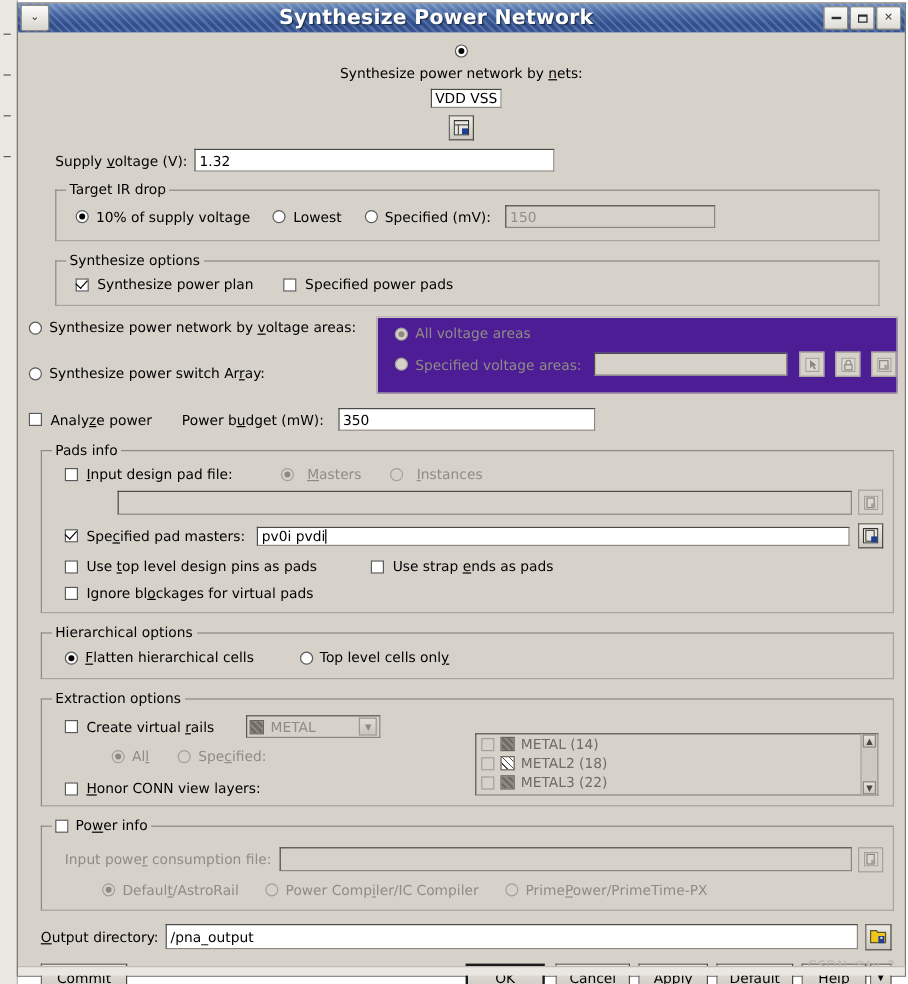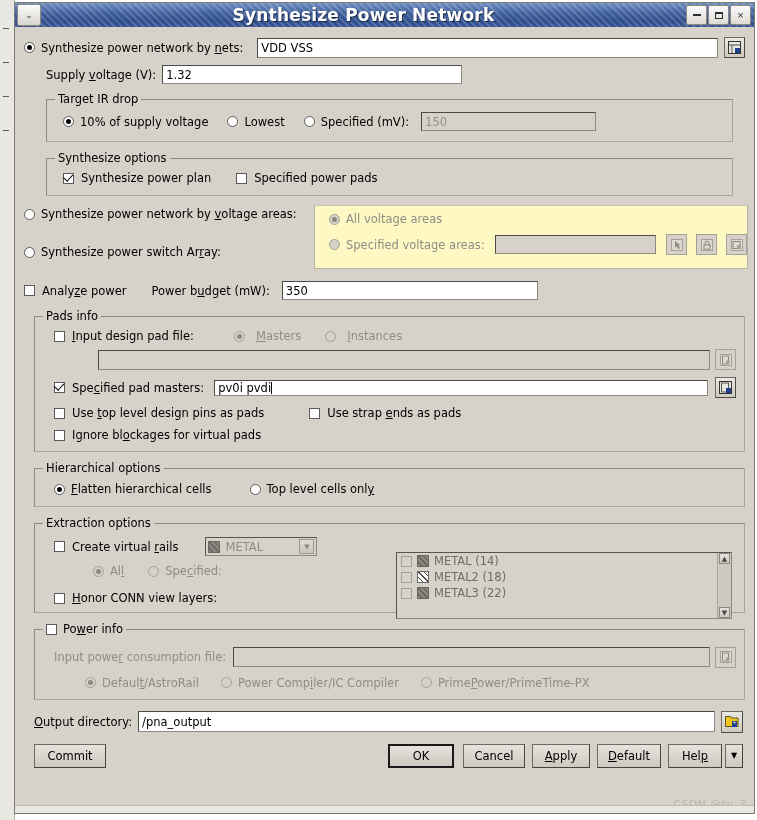--- a/index.html
+++ b/index.html
@@ -75,21 +75,21 @@
      border:1px solid #6d6a63;border-right-color:#4c4a45;border-bottom-color:#4c4a45;
      display:flex;align-items:center;justify-content:center;flex:0 0 auto;}
   .iconbtn.d{background:#d6d2ca;border-color:#a5a199;}
 
   .btn{height:24px;min-width:58px;padding:0 10px;box-sizing:border-box;
      background:linear-gradient(to bottom,#e6e3dd,#cdc9c1);
      border:1px solid #6d6a63;border-right-color:#46443f;border-bottom-color:#46443f;
      display:flex;align-items:center;justify-content:center;font-size:11.5px;}
   .btn.def{border:2px solid #1a1a1a;}
 
-  .panel{background:#fef9c3;border:1px solid #b6b2aa;border-top-color:#c9c5bd;}
+  .panel{background:#4c1d95;border:1px solid #b6b2aa;border-top-color:#c9c5bd;}
 
   .swatch{width:12px;height:12px;border:1px solid #6a6761;box-sizing:border-box;flex:0 0 auto;}
   .hatchA{background:
      repeating-linear-gradient(45deg,#8b8882 0 2px,#6f6c67 2px 4px);}
   .hatchB{background:
      repeating-linear-gradient(45deg,#ffffff 0 3px,#4c4a46 3px 4px);}
 
   .listbox{background:#d6d2ca;border:1px solid #8c8880;border-top-color:#56544f;
      border-left-color:#56544f;box-sizing:border-box;position:relative;}
   .listrow{display:flex;align-items:center;gap:5px;padding:1px 4px;font-size:11.5px;color:#6f6b65;}
@@ -135,21 +135,21 @@
       </div>
       <div class="wb">
         <span style="display:block;width:8px;height:7px;border:1px solid #2b2b33;border-top-width:2px;box-sizing:border-box;"></span>
       </div>
       <div class="wb">×</div>
     </div>
   </div>
 
   <div id="client">
 
-    <div class="row" style="gap:6px;margin-top:2px;">
+    <div class="row" style="gap:6px;margin-top:2px;flex-direction:column;">
       <span class="radio on"></span>
       <span class="lbl">Synthesize power network by <span class="u">n</span>ets:</span>
       <div class="inp" style="flex:1;margin-left:8px;height:20px;">
         <span>VDD VSS</span>
       </div>
       <div class="iconbtn">
         <svg width="13" height="13" viewBox="0 0 13 13">
           <rect x="0.5" y="0.5" width="12" height="12" fill="#e8e6e1" stroke="#33312e"></rect>
           <line x1="1" y1="4" x2="12" y2="4" stroke="#55534f"></line>
           <line x1="4" y1="4" x2="4" y2="12" stroke="#55534f"></line>
@@ -232,21 +232,21 @@
             </svg>
           </div>
         </div>
       </div>
     </div>
 
     <div class="row" style="gap:7px;margin-top:2px;">
       <span class="chk"></span>
       <span class="lbl">Analy<span class="u">z</span>e power</span>
       <span class="lbl" style="margin-left:18px;">Power b<span class="u">u</span>dget (mW):</span>
-      <div class="inp" style="width:256px;margin-left:5px;">
+      <div class="inp" style="width:214px;margin-left:5px;">
         <span>350</span>
       </div>
     </div>
 
     <fieldset style="margin:9px 0 0 10px;">
       <legend>Pads info</legend>
 
       <div class="row" style="gap:7px;padding:2px 0 0 11px;">
         <span class="chk"></span>
         <span class="lbl"><span class="u">I</span>nput design pad file:</span>
@@ -326,21 +326,21 @@
         <span class="lbl dis">Al<span class="u">l</span></span>
         <span class="radio d" style="margin-left:18px;"></span>
         <span class="lbl dis">Spe<span class="u">c</span>ified:</span>
       </div>
 
       <div class="row" style="gap:7px;padding:10px 0 0 11px;">
         <span class="chk"></span>
         <span class="lbl"><span class="u">H</span>onor CONN view layers:</span>
       </div>
 
-      <div class="listbox" style="position:absolute;right:12px;top:22px;width:336px;height:67px;">
+      <div class="listbox" style="position:absolute;right:12px;top:22px;width:336px;height:52px;">
         <div class="listrow">
           <span class="chk d"></span>
           <span class="swatch hatchA"></span>
           <span>METAL (14)</span>
         </div>
         <div class="listrow">
           <span class="chk d"></span>
           <span class="swatch hatchB"></span>
           <span>METAL2 (18)</span>
         </div>

